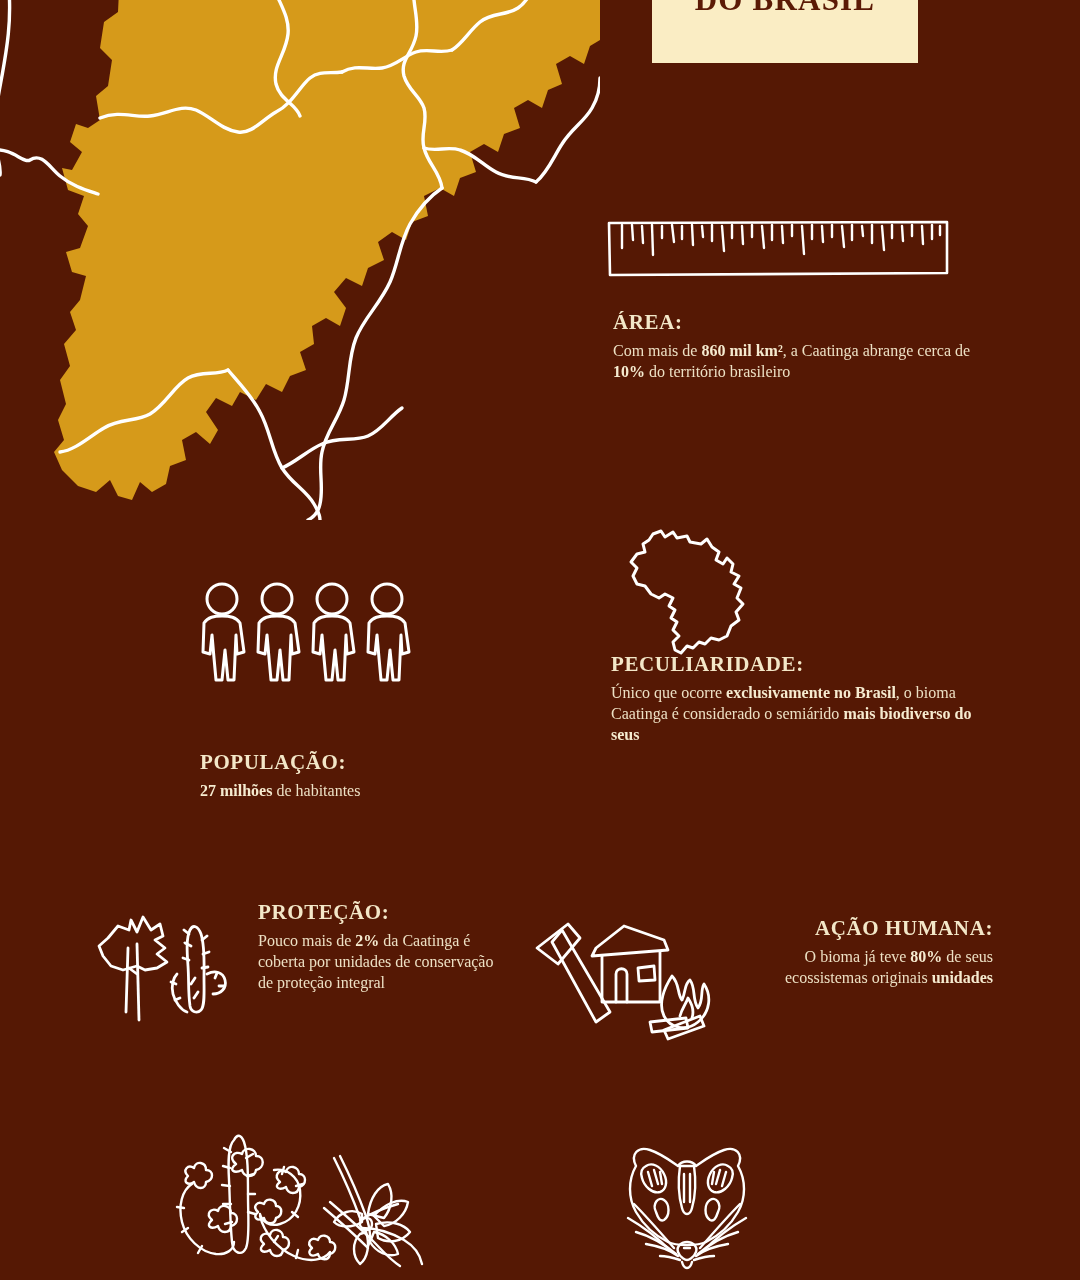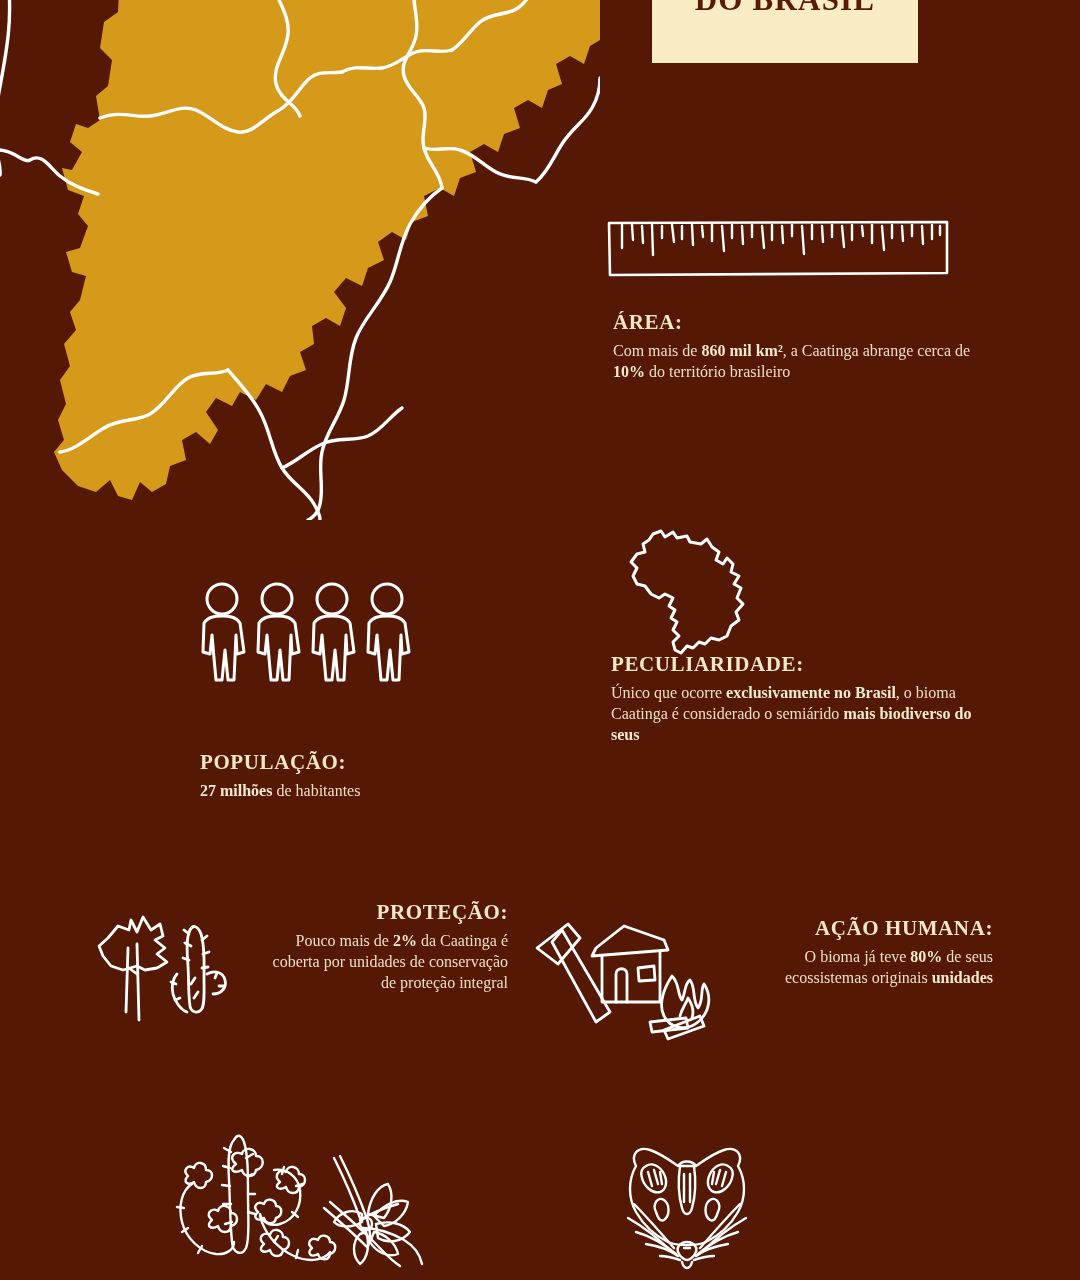--- a/index.html
+++ b/index.html
@@ -79,21 +79,21 @@
 
   .icon-draw { display: block; }
 
   
   #area-block      { left: 613px; top: 310px;  width: 380px; }
   #ruler-icon      { position: absolute; left: 606px; top: 218px; }
   #pop-block       { left: 200px; top: 738px;  width: 330px; margin-top: 12px; }
   #people-icon     { position: absolute; left: 192px; top: 580px; }
   #pec-block       { left: 611px; top: 652px;  width: 385px; }
   #brazil-icon     { position: absolute; left: 615px; top: 522px; }
-  #prot-block      { left: 258px; top: 900px;  width: 250px; text-align: right; }
+  #prot-block      { left: 258px; top: 900px;  width: 250px; }
   #tree-icon       { position: absolute; left: 85px;  top: 912px; }
   #acao-block      { left: 728px; top: 916px;  width: 265px; text-align: right; }
   #axe-icon        { position: absolute; left: 532px; top: 912px; }
   #cactus-art      { position: absolute; left: 152px; top: 1112px; }
   #animal-art      { position: absolute; left: 612px; top: 1132px; }
 </style>
 </head>
 <body>
 
 <div id="stage">

